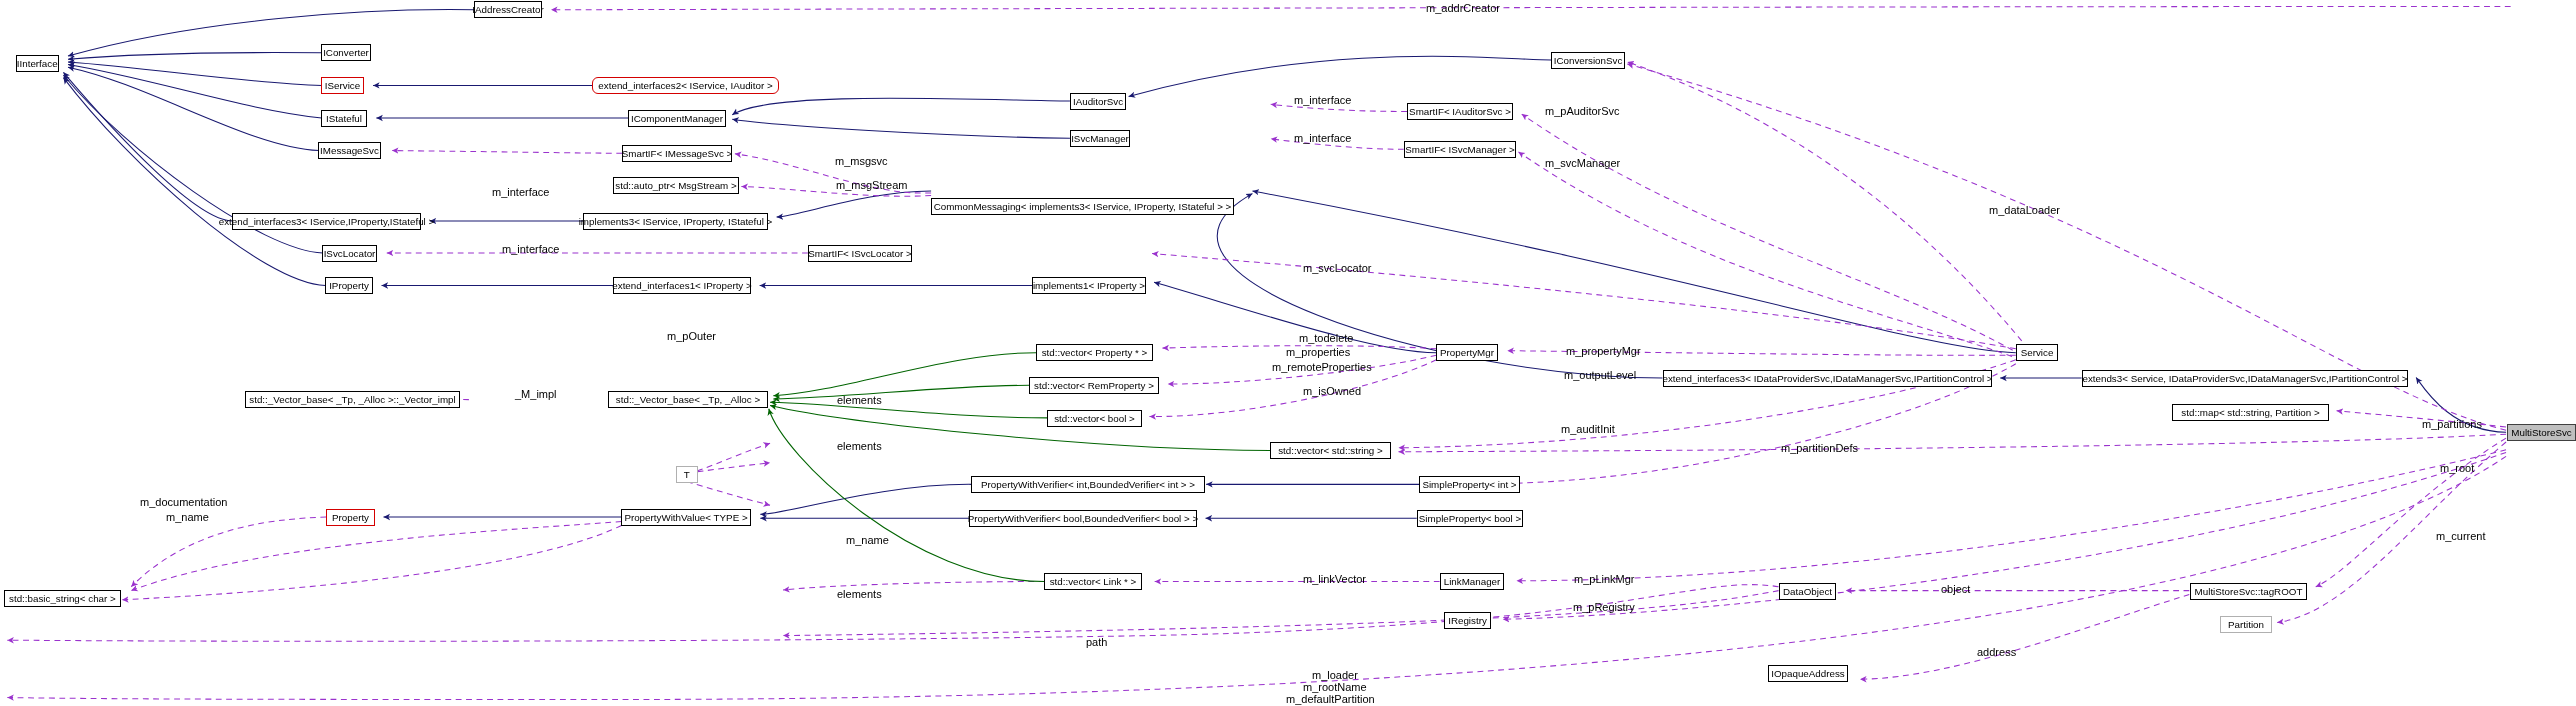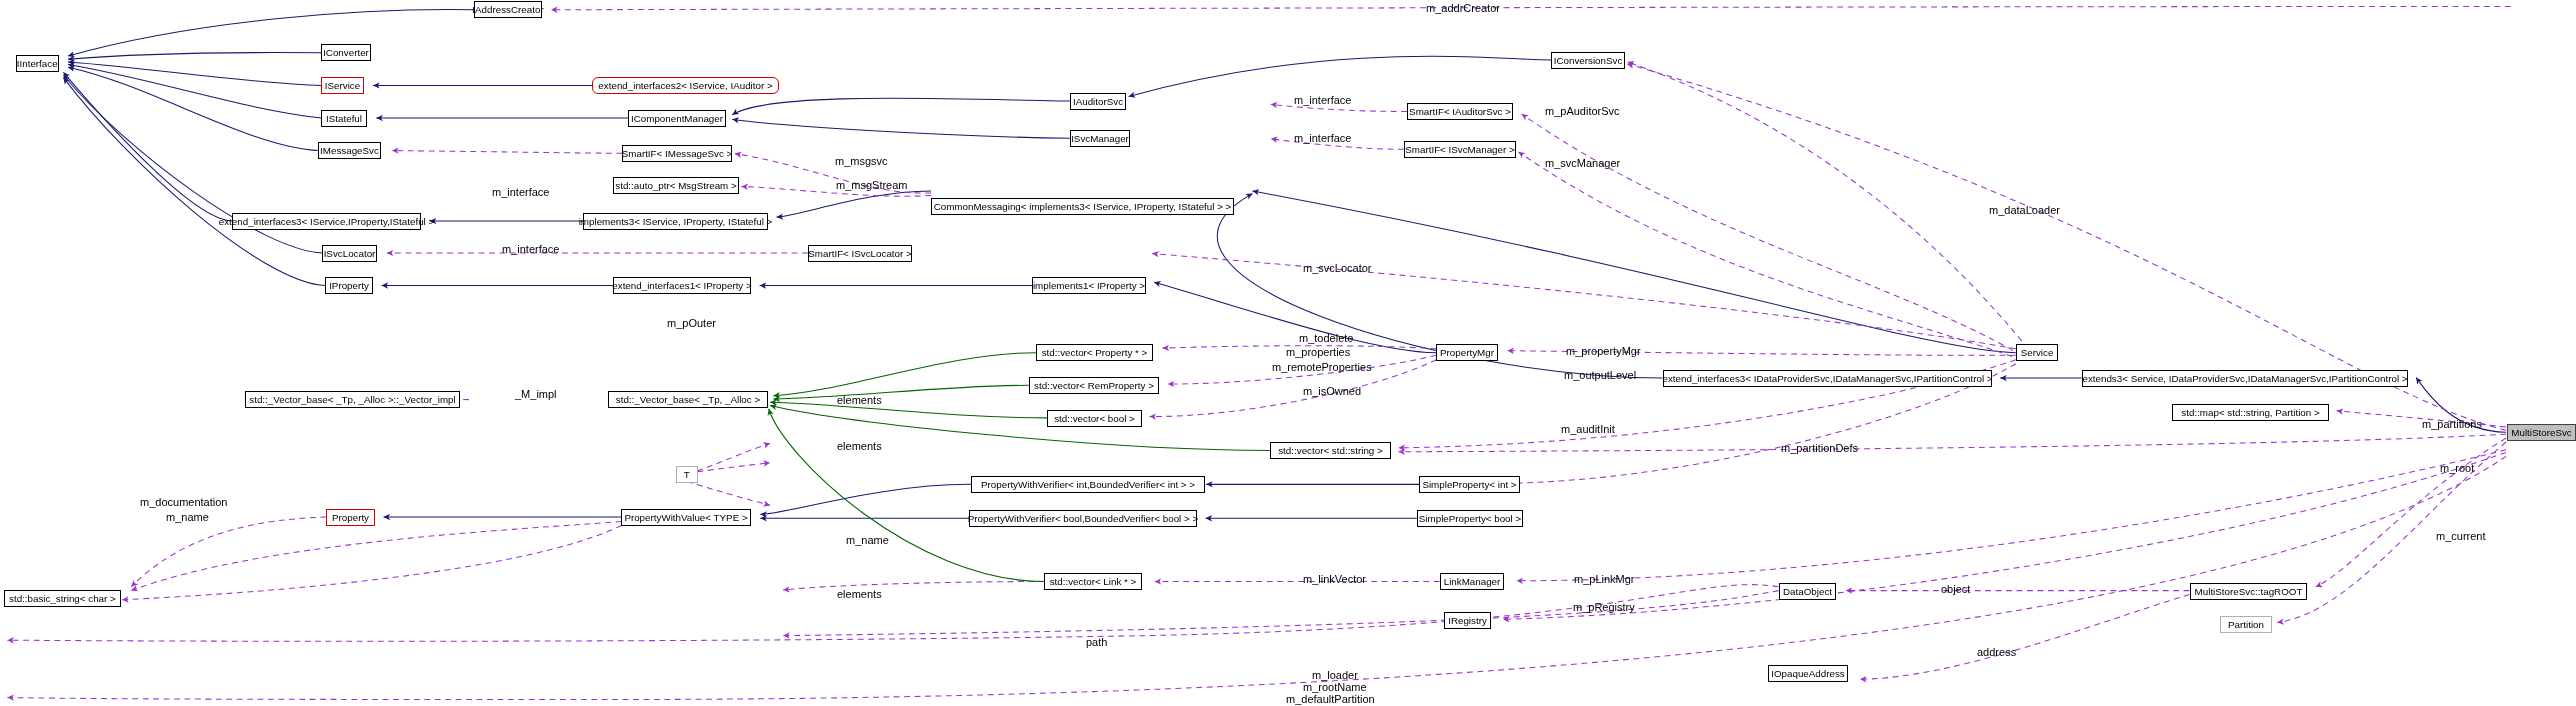--- a/index.html
+++ b/index.html
@@ -270,21 +270,21 @@
   <div class="elabel" style="left:1294px;top:94px;"><span>m_interface</span></div>
   <div class="elabel" style="left:1294px;top:132px;"><span>m_interface</span></div>
   <div class="elabel" style="left:1545px;top:105px;"><span>m_pAuditorSvc</span></div>
   <div class="elabel" style="left:1545px;top:157px;"><span>m_svcManager</span></div>
   <div class="elabel" style="left:492px;top:186px;"><span>m_interface</span></div>
   <div class="elabel" style="left:835px;top:155px;"><span>m_msgsvc</span></div>
   <div class="elabel" style="left:836px;top:179px;"><span>m_msgStream</span></div>
   <div class="elabel" style="left:1989px;top:204px;"><span>m_dataLoader</span></div>
   <div class="elabel" style="left:502px;top:243px;"><span>m_interface</span></div>
   <div class="elabel" style="left:1303px;top:262px;"><span>m_svcLocator</span></div>
-  <div class="elabel" style="left:667px;top:317px;"><span>m_pOuter</span></div>
+  <div class="elabel" style="left:667px;top:330px;"><span>m_pOuter</span></div>
   <div class="elabel" style="left:1291px;top:332px;margin-left:8px;"><span>m_todelete</span></div>
   <div class="elabel" style="left:1286px;top:346px;"><span>m_properties</span></div>
   <div class="elabel" style="left:1272px;top:361px;"><span>m_remoteProperties</span></div>
   <div class="elabel" style="left:1303px;top:385px;"><span>m_isOwned</span></div>
   <div class="elabel" style="left:1566px;top:345px;"><span>m_propertyMgr</span></div>
   <div class="elabel" style="left:1564px;top:369px;"><span>m_outputLevel</span></div>
   <div class="elabel" style="left:1561px;top:423px;"><span>m_auditInit</span></div>
   <div class="elabel" style="left:1781px;top:442px;"><span>m_partitionDefs</span></div>
   <div class="elabel" style="left:2422px;top:418px;"><span>m_partitions</span></div>
   <div class="elabel" style="left:2440px;top:462px;"><span>m_root</span></div>

